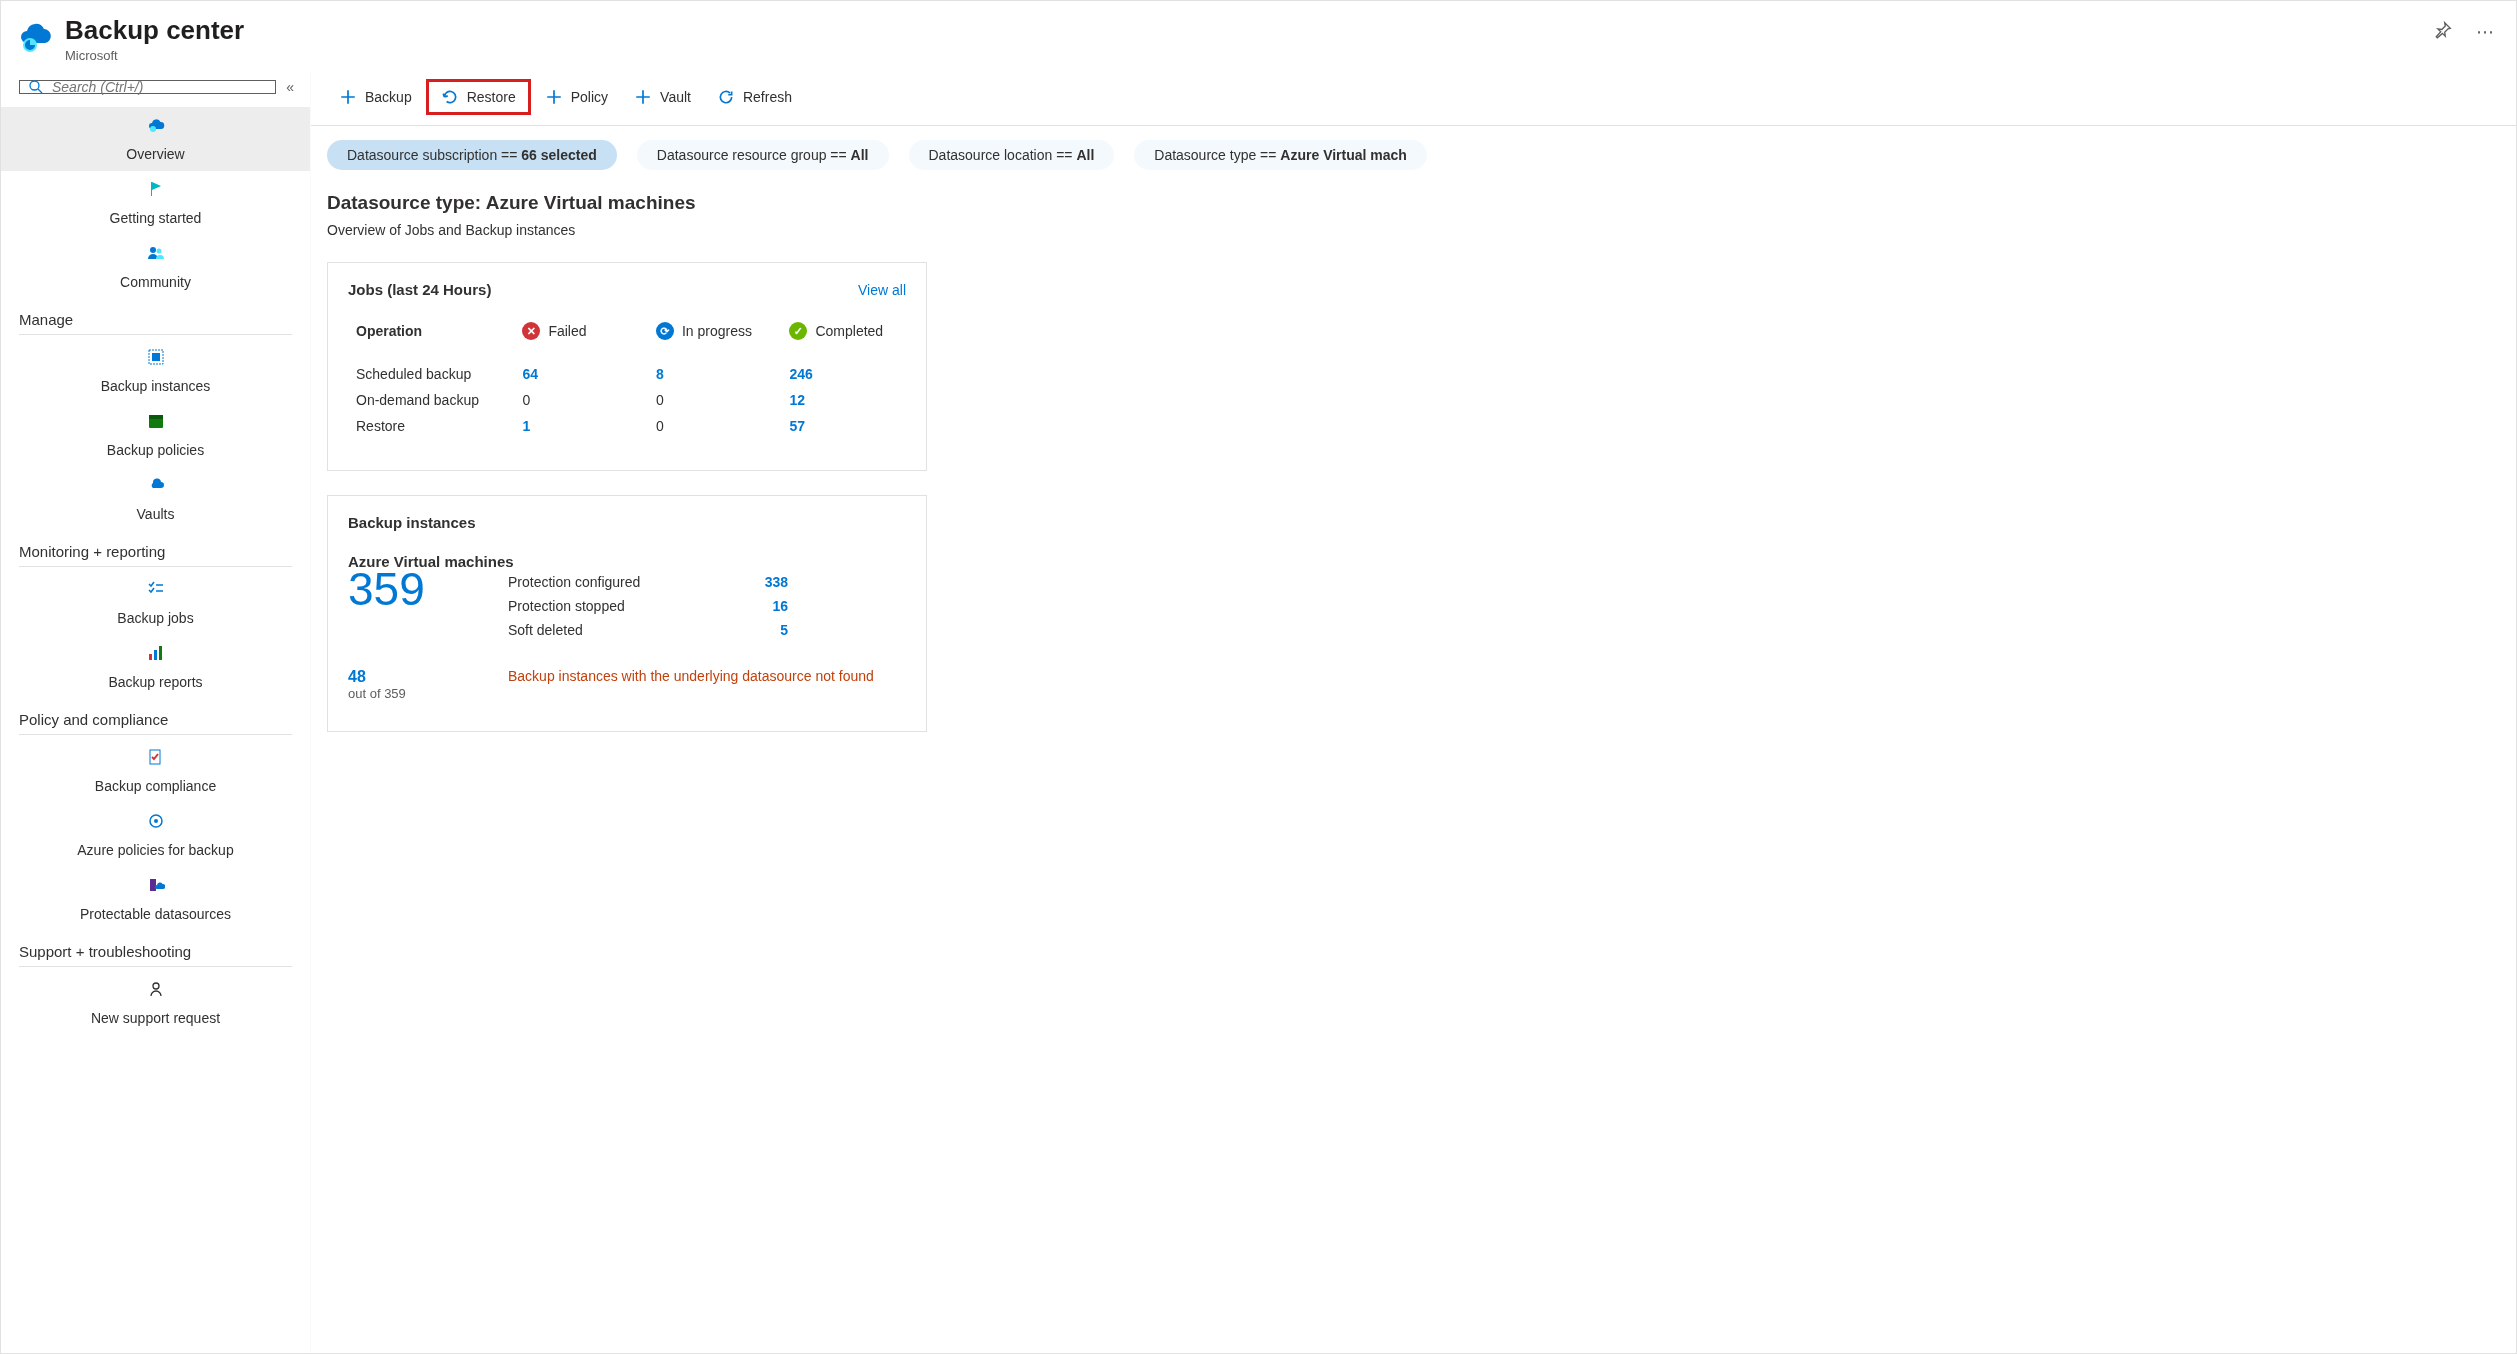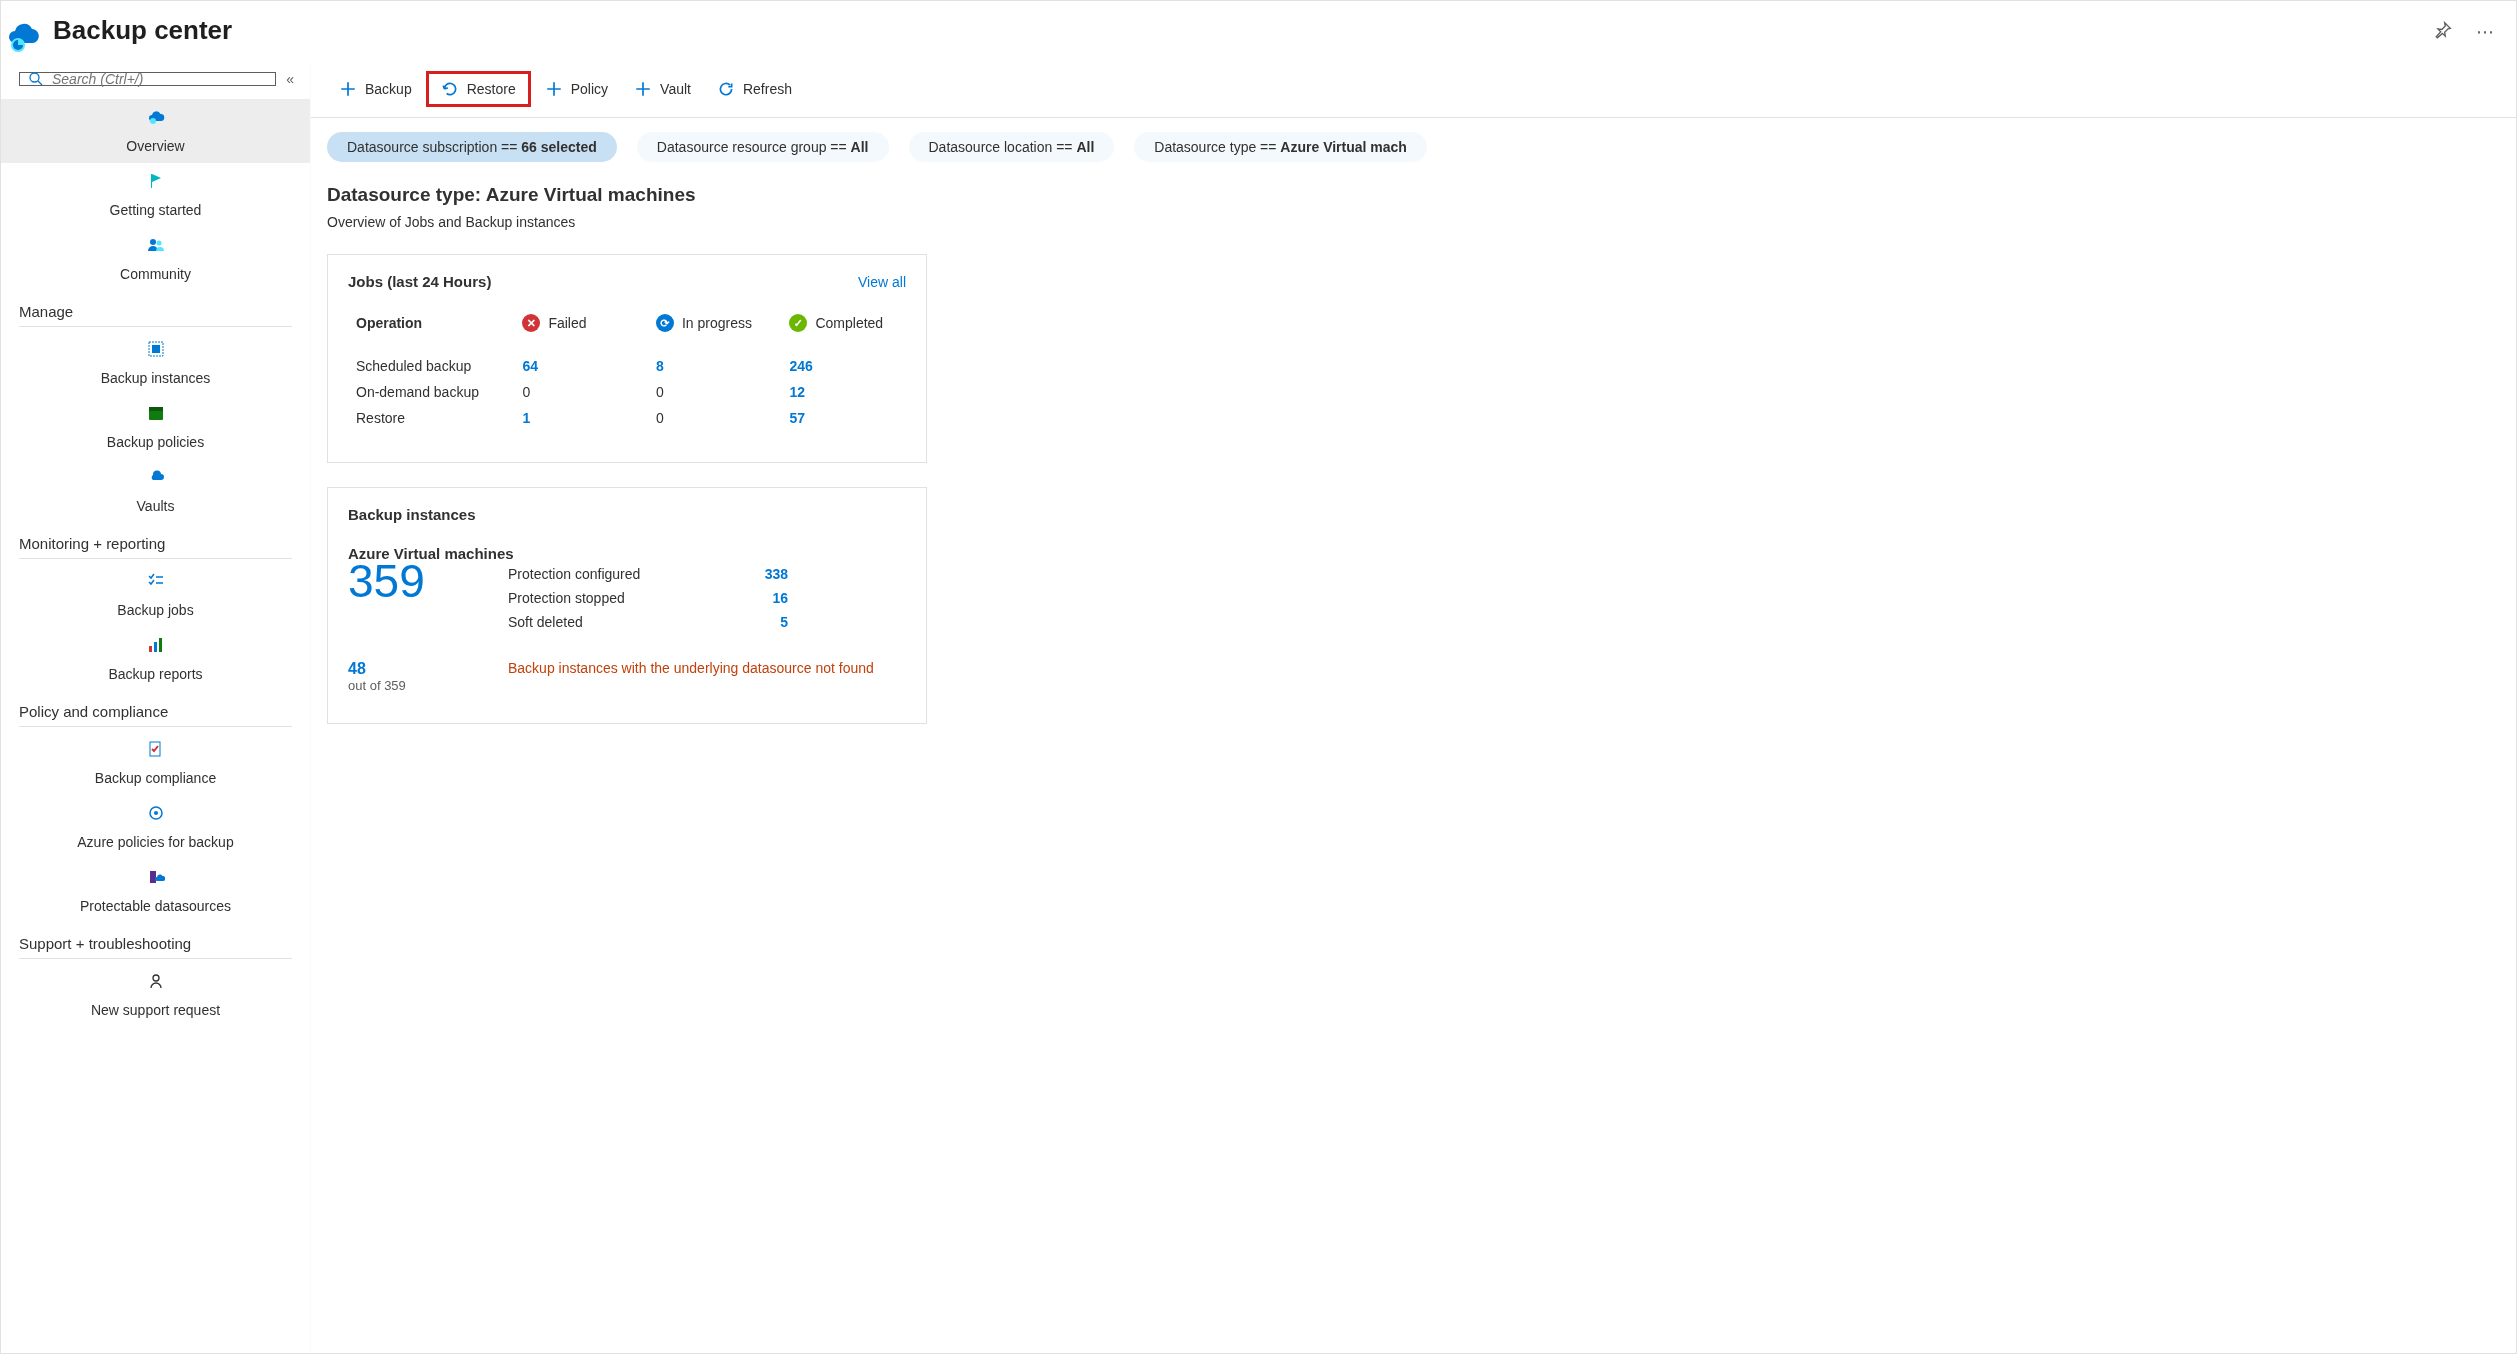--- a/index.html
+++ b/index.html
@@ -1,20 +1,20 @@
 <!DOCTYPE html>
 <html><head>
 <meta charset="utf-8">
 <style>
   * { box-sizing: border-box; margin: 0; padding: 0; font-family: "Segoe UI", -apple-system, BlinkMacSystemFont, sans-serif; }
   body { background: #fff; color: #323130; font-size: 14px; }
   .root { display: flex; flex-direction: column; height: 100vh; border: 1px solid #e1e1e1; }
   
   
-  .header { display: flex; align-items: flex-start; padding: 14px 16px 8px 4px; gap: 12px; }
+  .header { display: flex; align-items: flex-start; padding: 14px 16px 8px 16px; gap: 12px; }
   .header .hicon { width: 36px; height: 36px; flex-shrink: 0; margin-top: 4px; }
   .header .titles { flex: 1; }
   .header .title { font-size: 26px; font-weight: 600; color: #201f1e; }
   .header .subtitle { font-size: 13px; color: #605e5c; margin-top: 2px; }
   .header .pin, .header .more { color: #605e5c; cursor: pointer; padding: 6px; font-size: 18px; }
   
   
   .body { display: flex; flex: 1; overflow: hidden; }
   
   
@@ -84,20 +84,21 @@
   <div class="header">
     <div class="hicon">
       <svg viewBox="0 0 36 36">
           <path fill="#0078d4" d="M28 24a7 7 0 0 0-1-13.9A9 9 0 0 0 10 12a6 6 0 0 0 0 12z"></path>
           <circle cx="13" cy="26" r="7" fill="#50e6ff"></circle>
           <path fill="#0078d4" d="M13 21a5 5 0 1 0 5 5h-5z"></path>
         </svg>
     </div>
     <div class="titles">
       <div class="title">Backup center</div>
+      <div class="subtitle">Microsoft</div>
     </div>
     <div class="pin">
       <svg width="18" height="18" viewBox="0 0 16 16">
           <path fill="none" stroke="#605e5c" stroke-width="1.2" d="M9.5 1.5l5 5-2 .5-3 3 .5 3.5-2.5-2.5L3 15l-1-1 4-4.5L3.5 7 7 7.5l3-3z"></path>
         </svg>
     </div>
     <div class="more">⋯</div>
   </div>
 
   <div class="body">

